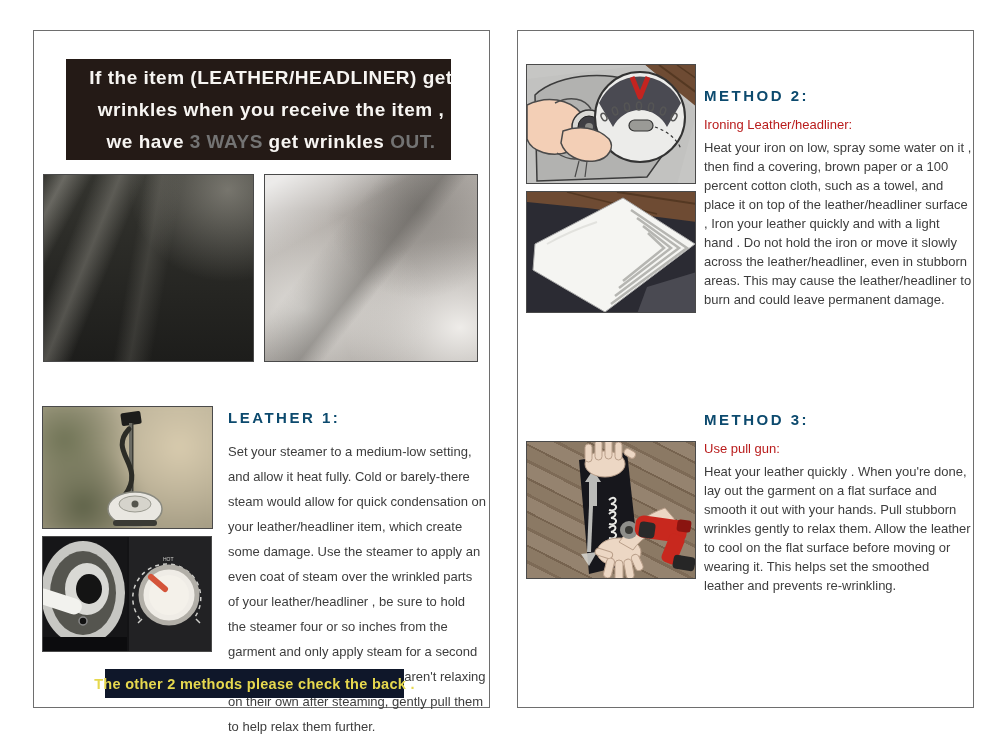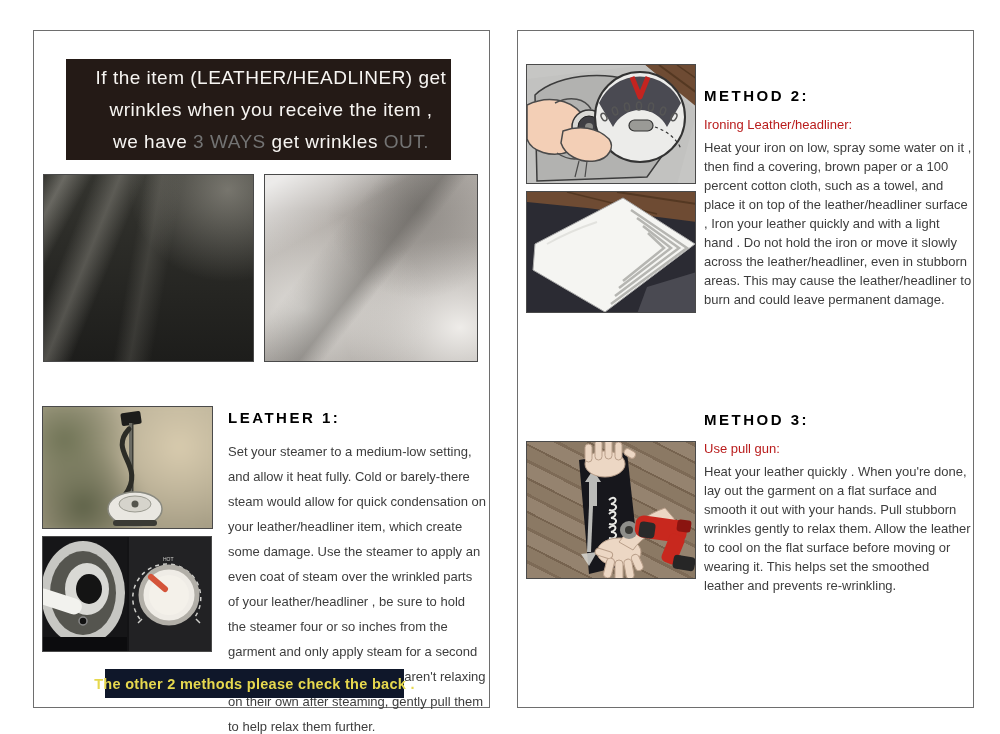--- a/index.html
+++ b/index.html
@@ -5,29 +5,29 @@
   html,body{margin:0;padding:0;background:#ffffff;}
   .stage{position:relative;width:1000px;height:734px;background:#ffffff;overflow:hidden;
          font-family:"Liberation Sans", sans-serif;}
   .panel{position:absolute;top:30px;width:455px;height:676px;border:1px solid #6e6e6e;background:#ffffff;}
   .panel.left{left:33px;}
   .panel.right{left:517px;}
 
   
   .top-banner{position:absolute;left:32px;top:28px;width:385px;height:101px;background:#241a16;
               display:flex;flex-direction:column;justify-content:center;align-items:center;}
-  .banner-line{color:#f7f5f2;font-size:19px;font-weight:normal;line-height:32px;letter-spacing:0.5px;
+  .banner-line{color:#f7f5f2;font-size:19px;font-weight:bold;line-height:32px;letter-spacing:0.5px;
                white-space:nowrap;text-align:right;margin-left:25px;}
   .hl{color:#737373;}
   .footer-banner{position:absolute;left:71px;top:638px;width:299px;height:29px;background:#0f172a;
                  display:flex;align-items:center;justify-content:center;}
   .footer-banner span{color:#e6d84e;font-size:14.5px;font-weight:bold;letter-spacing:0.3px;white-space:nowrap;}
 
   
-  .method-heading{font-size:15px;font-weight:bold;color:#000000;letter-spacing:2.5px;margin:0 0 13px 0;}
+  .method-heading{font-size:15px;font-weight:bold;color:#0c4a6e;letter-spacing:2.5px;margin:0 0 13px 0;}
   .method-sub{font-size:13px;color:#b91c1c;margin:0 0 6px 0;}
   .method-body{font-size:13px;color:#3d3d3d;margin:0;}
   .m1-text{position:absolute;left:194px;top:378px;width:258px;}
   .m1-text .method-body{line-height:25px;}
   .m2-text{position:absolute;left:186px;top:56px;width:268px;}
   .m3-text{position:absolute;left:186px;top:380px;width:268px;}
   .m2-text .method-body,.m3-text .method-body{line-height:19px;}
 
   
   .photo{position:absolute;border:1px solid #4a4a4a;overflow:hidden;box-sizing:border-box;}

